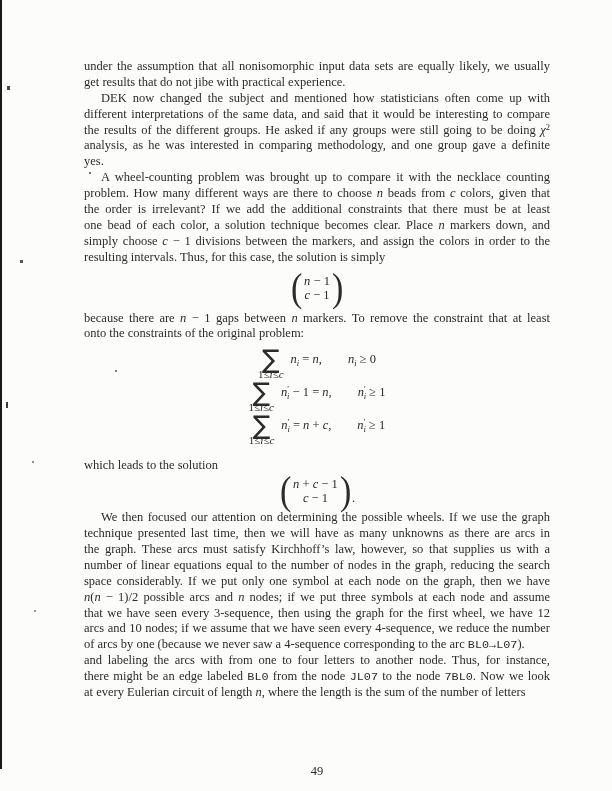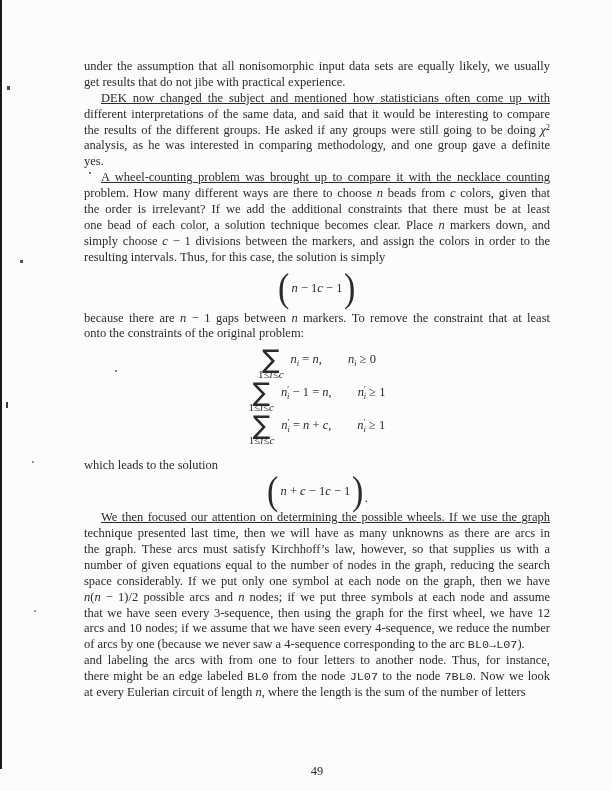--- a/index.html
+++ b/index.html
@@ -6,33 +6,33 @@
   :root { --ink:#2b2b2b; --paper:#fcfcfa; --edge:#1a1a1a; }
   html,body{margin:0;padding:0;}
   body{width:612px;height:791px;overflow:hidden;background:var(--paper);}
   .page{position:relative;width:612px;height:652px;background:var(--paper);color:var(--ink);padding-left:32px;}
   .content{position:absolute;left:84px;top:59px;width:466px;
            font-family:"Liberation Serif","DejaVu Serif",serif;
            font-size:12.5px;line-height:15.9px;color:var(--ink);}
   .para{margin:0;}
   .tline{text-align:justify;text-align-last:justify;white-space:nowrap;height:15.9px;}
   .tline.lastline{text-align-last:left;}
-  .tline.indent{text-indent:17px;text-decoration:underline;}
+  .tline.indent{text-indent:17px;}
   .sg-p{}
   .sg-i{font-style:italic;}
   .sg-sup{font-size:8.5px;position:relative;top:-4px;}
   .sg-sub{font-size:8.5px;position:relative;top:3px;font-style:italic;}
   .sg-sup + .sg-sub{margin-left:-2px;}
   .sg-tt{font-family:"Liberation Mono","DejaVu Sans Mono",monospace;font-size:11.8px;}
   
   .display-binom{display:flex;justify-content:center;align-items:center;}
   [data-block-id="display-binom-n-1"]{height:36px;margin:4px 0 5px;}
   [data-block-id="display-binom-solution"]{height:34px;margin:0 0 2px;}
   .bigparen{font-size:40px;line-height:32px;font-weight:400;transform:scaleX(.85);display:inline-block;}
-  .binom-col{display:flex;flex-direction:row;align-items:center;margin:0 1px;}
+  .binom-col{display:flex;flex-direction:column;align-items:center;margin:0 1px;}
   .binom-row{font-size:12.5px;line-height:14px;white-space:pre;}
   .binom-trail{align-self:flex-end;font-size:12.5px;line-height:12px;padding-bottom:4px;}
   
   .eq-block{margin:7px 0 10px;}
   .eq-row{display:flex;justify-content:center;align-items:flex-start;height:33px;}
   .sum-col{display:flex;flex-direction:column;align-items:center;margin-right:7px;}
   .sum-sigma{font-size:26px;line-height:21px;font-family:"DejaVu Sans",sans-serif;}
   .sum-limits{font-size:11px;line-height:9px;white-space:pre;}
   .eq-main,.eq-rhs{font-size:12.5px;line-height:21px;white-space:pre;}
   .eq-rhs{margin-left:26px;}
@@ -111,21 +111,21 @@
           <span class="binom-row"><span class="sg-i">n</span><span class="sg-p"> + </span><span class="sg-i">c</span><span class="sg-p"> − 1</span></span>
           <span class="binom-row"><span class="sg-i">c</span><span class="sg-p"> − 1</span></span>
         </span>
         <span class="bigparen">)</span>
         <span class="binom-trail">.</span>
       </div>
       <div class="para" data-block-id="p-wheels-graph">
         <div class="tline indent"><span class="sg-p">We then focused our attention on determining the possible wheels. If we use the graph</span></div>
         <div class="tline"><span class="sg-p">technique presented last time, then we will have as many unknowns as there are arcs in</span></div>
         <div class="tline"><span class="sg-p">the graph. These arcs must satisfy Kirchhoff’s law, however, so that supplies us with a</span></div>
-        <div class="tline"><span class="sg-p">number of given equations equal to the number of nodes in the graph, reducing the search</span></div>
+        <div class="tline"><span class="sg-p">number of linear equations equal to the number of nodes in the graph, reducing the search</span></div>
         <div class="tline"><span class="sg-p">space considerably. If we put only one symbol at each node on the graph, then we have</span></div>
         <div class="tline"><span class="sg-i">n</span><span class="sg-p">(</span><span class="sg-i">n</span><span class="sg-p"> − 1)/2 possible arcs and </span><span class="sg-i">n</span><span class="sg-p"> nodes; if we put three symbols at each node and assume</span></div>
         <div class="tline"><span class="sg-p">that we have seen every 3-sequence, then using the graph for the first wheel, we have 12</span></div>
         <div class="tline"><span class="sg-p">arcs and 10 nodes; if we assume that we have seen every 4-sequence, we reduce the number</span></div>
         <div class="tline lastline"><span class="sg-p">of arcs by one (because we never saw a 4-sequence corresponding to the arc </span><span class="sg-tt">BL0→L07</span><span class="sg-p">).</span></div>
       </div>
       <div class="para" data-block-id="p-js-generalized">
         <div class="tline"><span class="sg-p">and labeling the arcs with from one to four letters to another node. Thus, for instance,</span></div>
         <div class="tline"><span class="sg-p">there might be an edge labeled </span><span class="sg-tt">BL0</span><span class="sg-p"> from the node </span><span class="sg-tt">JL07</span><span class="sg-p"> to the node </span><span class="sg-tt">7BL0</span><span class="sg-p">. Now we look</span></div>
         <div class="tline lastline"><span class="sg-p">at every Eulerian circuit of length </span><span class="sg-i">n</span><span class="sg-p">, where the length is the sum of the number of letters</span></div>

